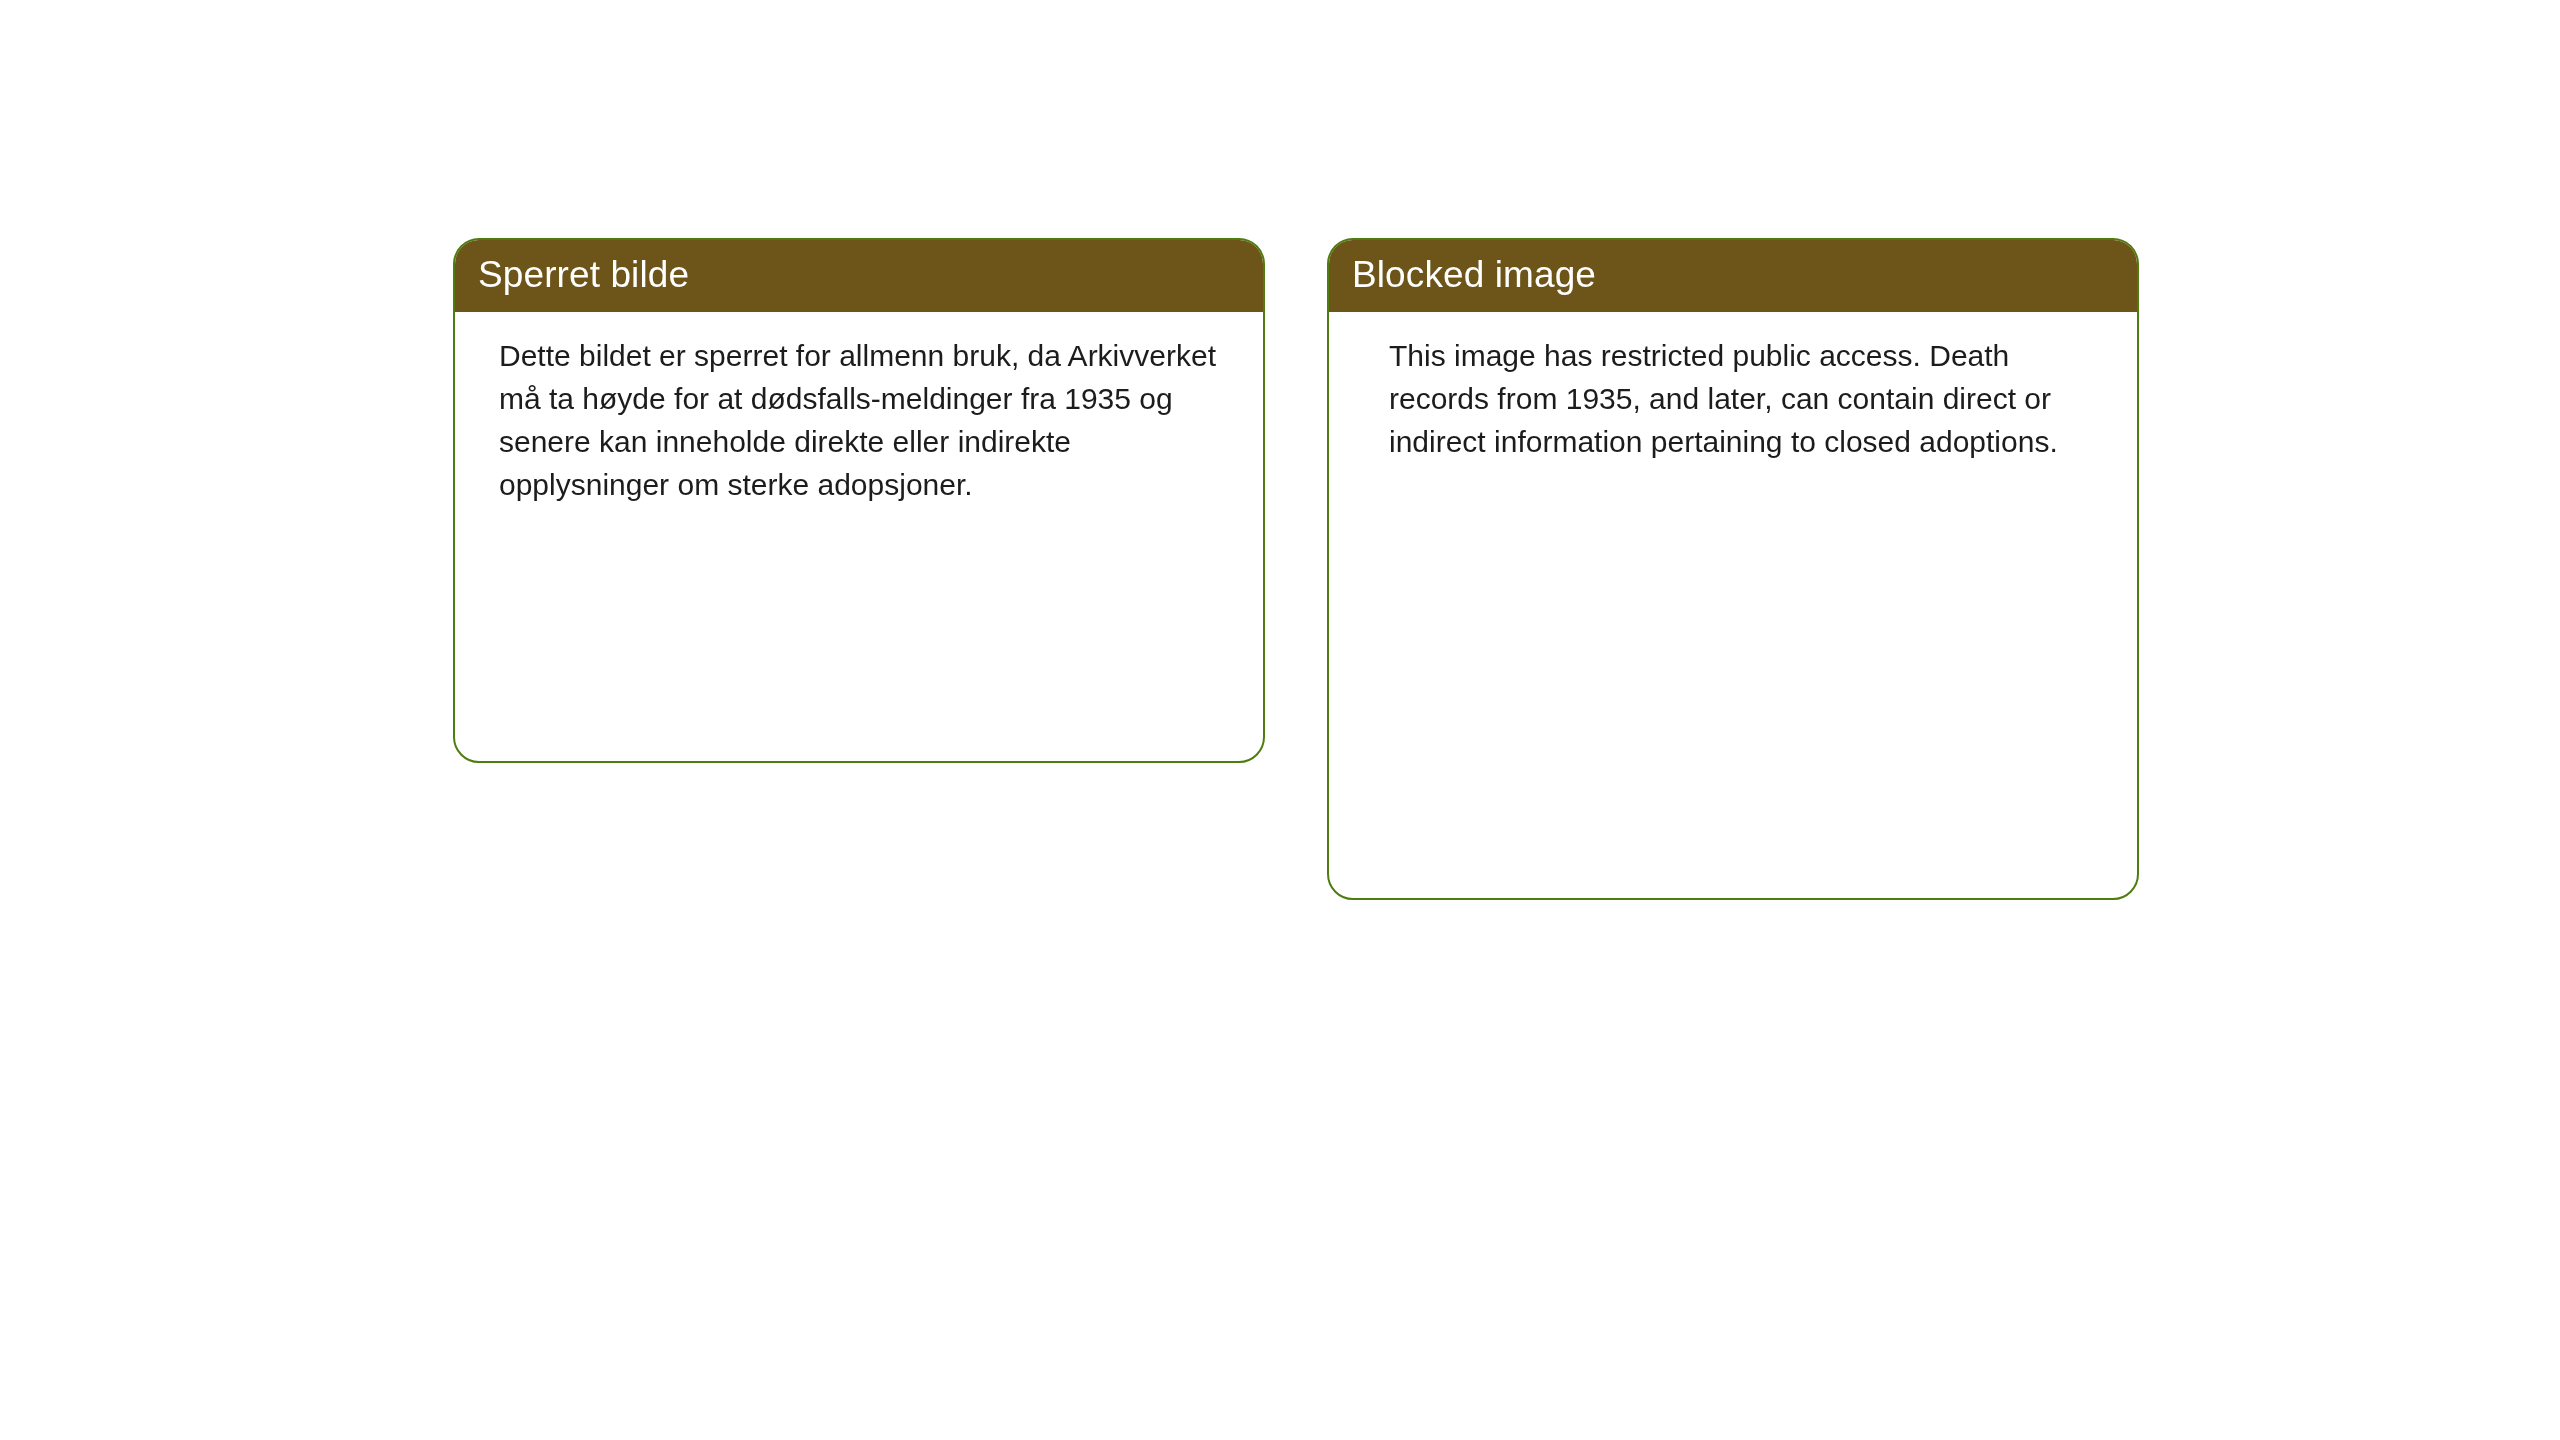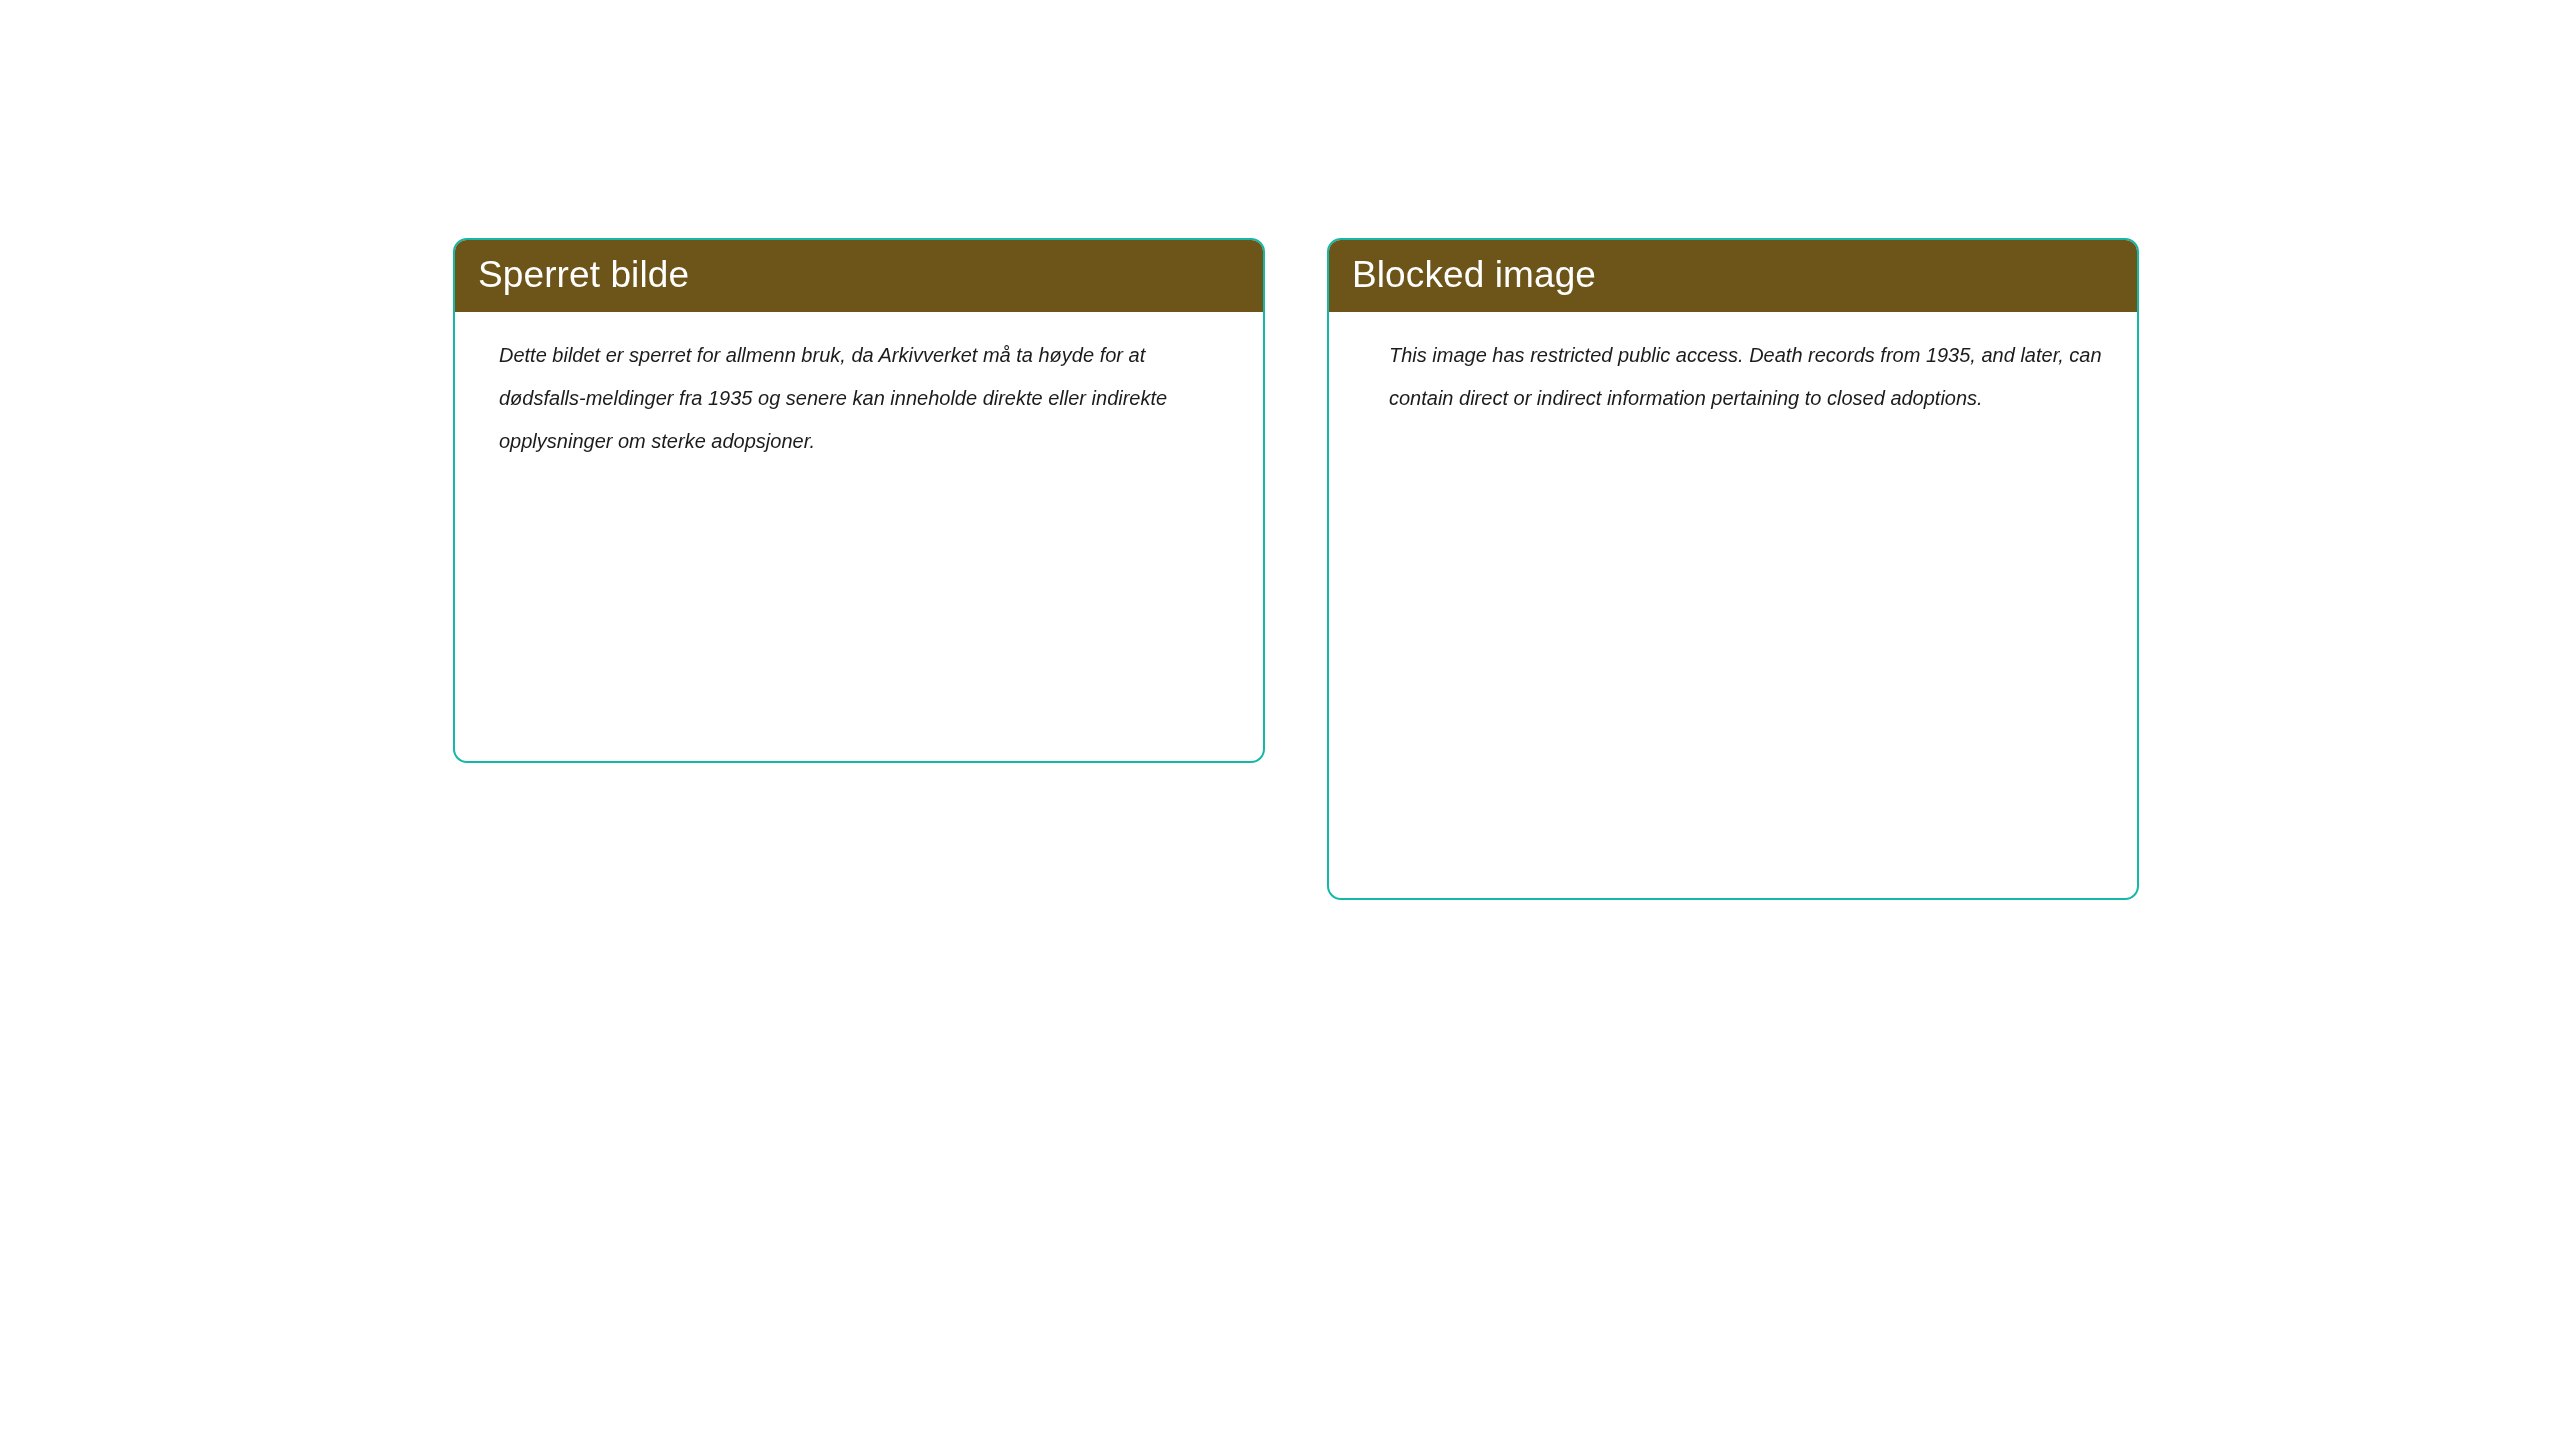--- a/index.html
+++ b/index.html
@@ -17,22 +17,22 @@
   }
   .stage {
     position: relative;
     width: 2560px;
     height: 1440px;
   }
   .panel {
     position: absolute;
     box-sizing: border-box;
     background: #ffffff;
-    border: 2px solid #14b8a6;
-    border-radius: 14px;
+    border: 2px solid #4d7c0f;
+    border-radius: 26px;
     overflow: hidden;
   }
   .panel-no {
     left: 453px;
     top: 238px;
     width: 812px;
     height: 525px;
   }
   .panel-en {
     left: 1327px;
@@ -49,23 +49,22 @@
     padding: 16px 0 18px 23px;
     letter-spacing: 0.1px;
     font-weight: 400;
     height: 72px;
     white-space: nowrap;
   }
   .panel-body {
     box-sizing: border-box;
     padding: 22px 26px 20px 44px;
     color: #1c1c1c;
-    font-size: 20px;
+    font-size: 30px;
     line-height: 43px;
-    font-style: italic;
   }
   .panel-body p {
     margin: 0;
   }
   .panel-body p + p {
     margin-top: 43px;
   }
   .panel-en .panel-body {
     padding-left: 60px;
     padding-right: 30px;

